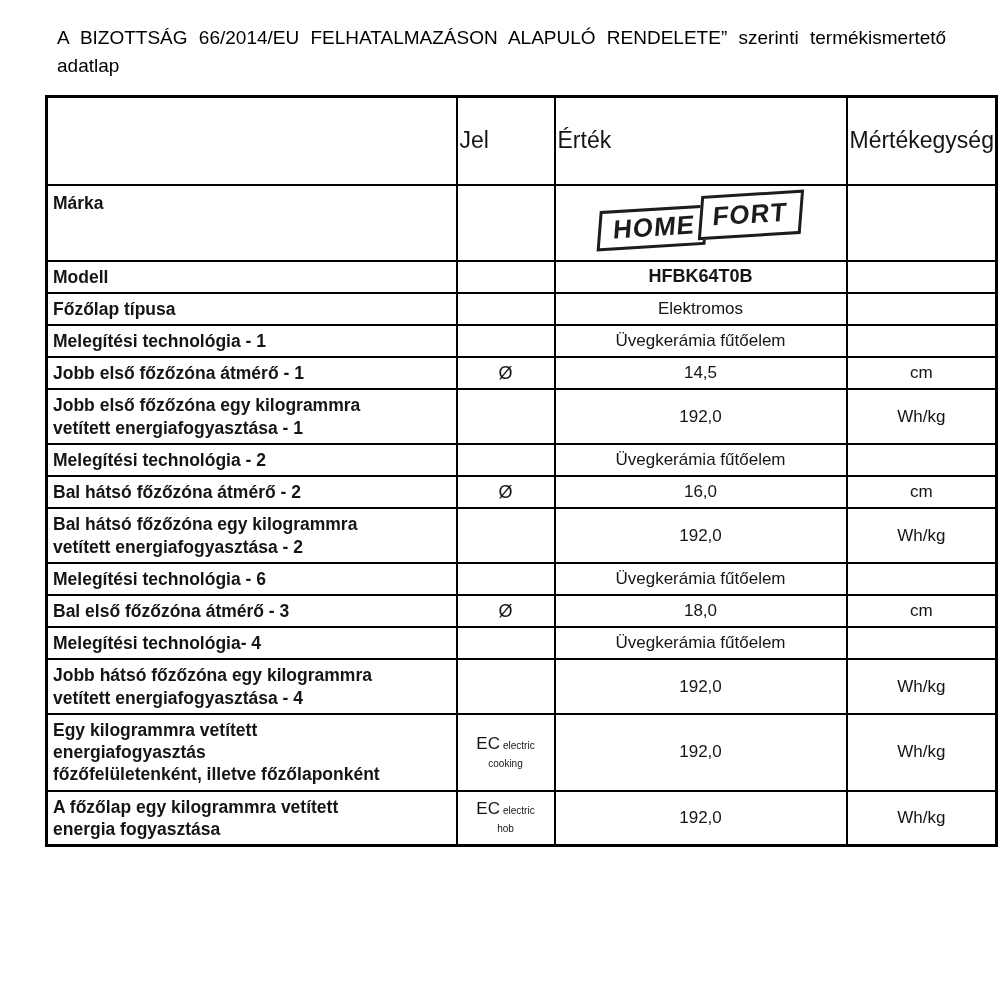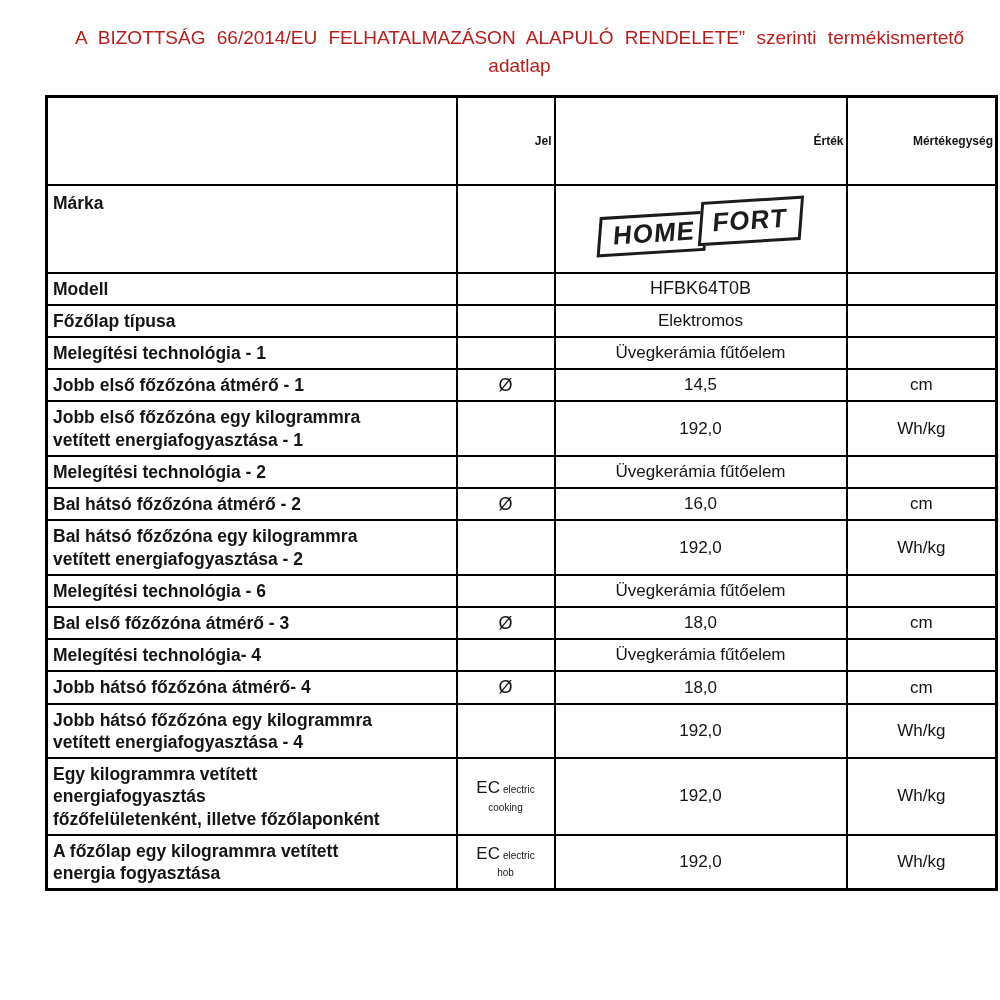--- a/index.html
+++ b/index.html
@@ -9,60 +9,59 @@
     width: 1000px;
     font-family: "Liberation Sans", sans-serif;
     color: #151515;
   }
   .title {
     margin: 24px 18px 16px 57px;
     font-size: 19px;
     line-height: 1.45;
     white-space: pre-line;
     word-spacing: 6px;
-    color: #b91c1c;
-    text-align: center;
+    color: #000000;
   }
   table.spec-table {
     margin-left: 45px;
     width: 950px;
     border-collapse: collapse;
     table-layout: fixed;
     border: 3px solid #000;
   }
   .spec-table th, .spec-table td {
     border: 2px solid #000;
     background: #fff;
   }
   .spec-table thead tr { height: 88px; }
   .spec-table thead th {
-    font-size: 12px;
-    font-weight: bold;
-    text-align: right;
+    font-size: 23px;
+    font-weight: normal;
+    text-align: left;
     vertical-align: middle;
     padding: 2px;
   }
   .c-label {
     text-align: left;
     vertical-align: middle;
     font-weight: bold;
     font-size: 17.5px;
     line-height: 1.27;
     padding: 4px 4px 4px 5px;
     white-space: pre-line;
   }
   .c-symbol, .c-value, .c-unit {
     text-align: center;
     vertical-align: middle;
     font-size: 17px;
     padding: 2px;
   }
   .c-symbol { font-size: 18px; }
-  .bold-value { font-weight: normal; font-size: 18px; }
-  tr.brand-row { height: 88px; }
+  .bold-value { font-weight: bold; font-size: 18px; }
+  tr.brand-row { height: 76px; }
   .brand-label { vertical-align: top; padding-top: 6px; }
   
   .logo {
     display: inline-block;
     transform: rotate(-3.5deg);
     white-space: nowrap;
     margin-top: 4px;
   }
   .logo-box {
     display: inline-block;
@@ -229,29 +228,20 @@
   <tr>
     <td class="c-label">Melegítési technológia- 4</td>
     <td class="c-symbol">
       <span class="sym-plain"></span>
       
     </td>
     <td class="c-value">Üvegkerámia fűtőelem</td>
     <td class="c-unit"></td>
   </tr>
 
-  <tr>
-    <td class="c-label">Jobb hátsó főzőzóna átmérő- 4</td>
-    <td class="c-symbol">
-      <span class="sym-plain">Ø</span>
-      
-    </td>
-    <td class="c-value">18,0</td>
-    <td class="c-unit">cm</td>
-  </tr>
 
   <tr>
     <td class="c-label">Jobb hátsó főzőzóna egy kilogrammra
 vetített energiafogyasztása - 4</td>
     <td class="c-symbol">
       <span class="sym-plain"></span>
       
     </td>
     <td class="c-value">192,0</td>
     <td class="c-unit">Wh/kg</td>

